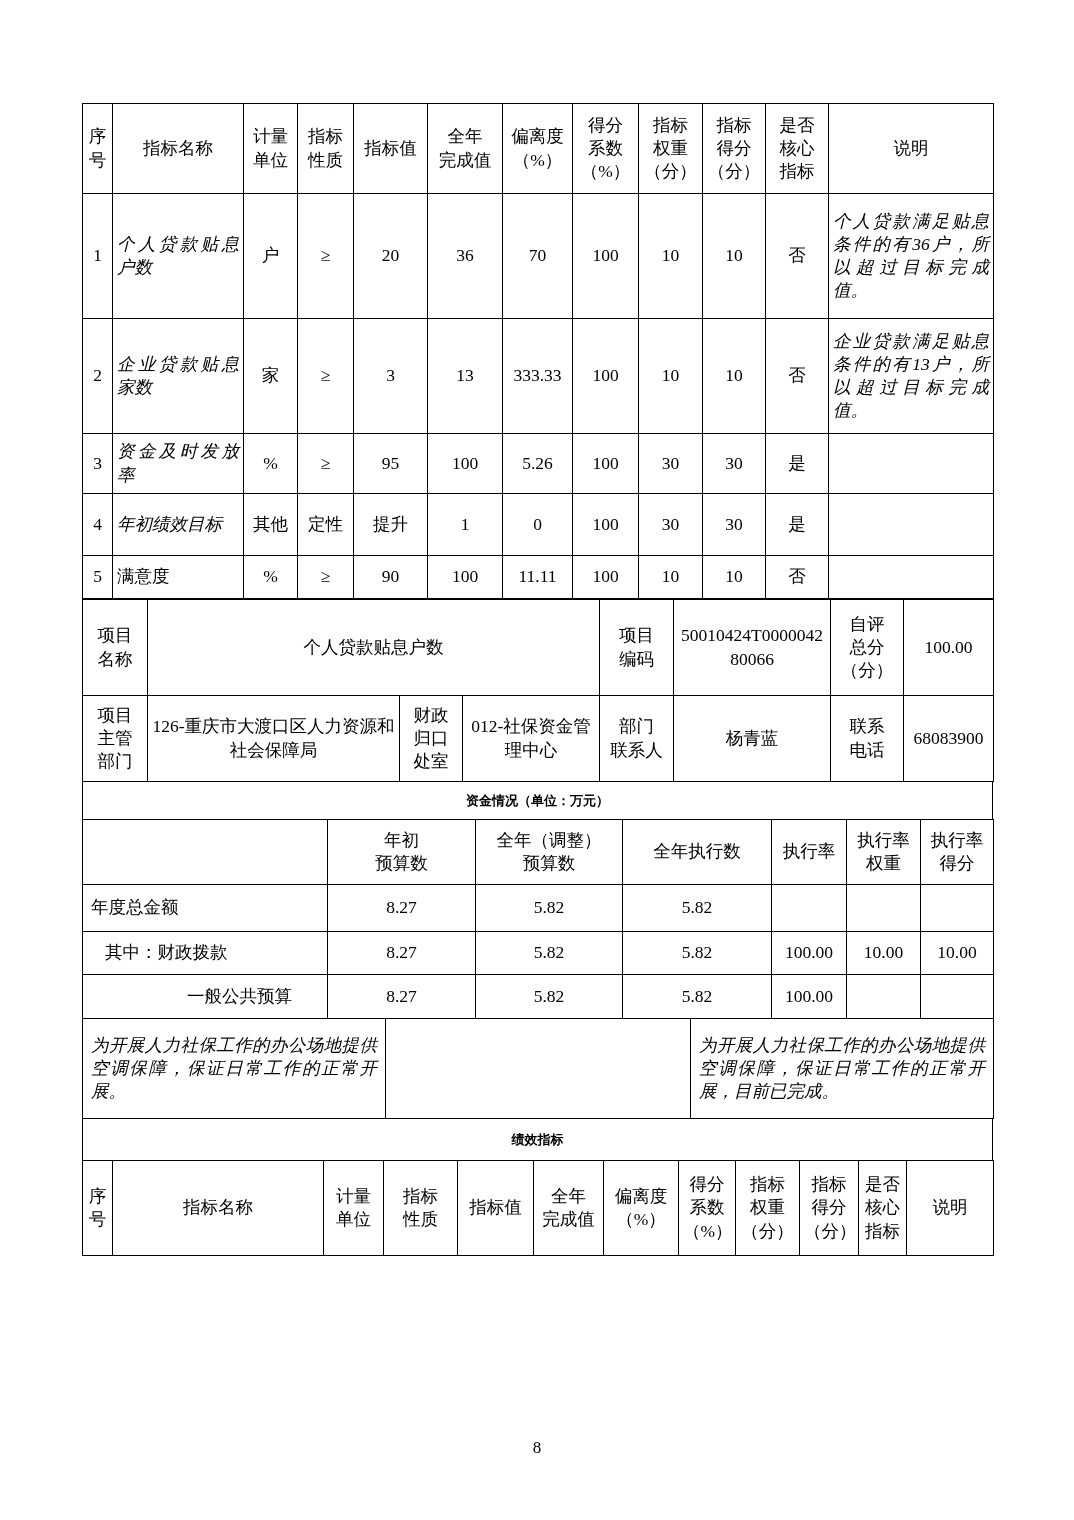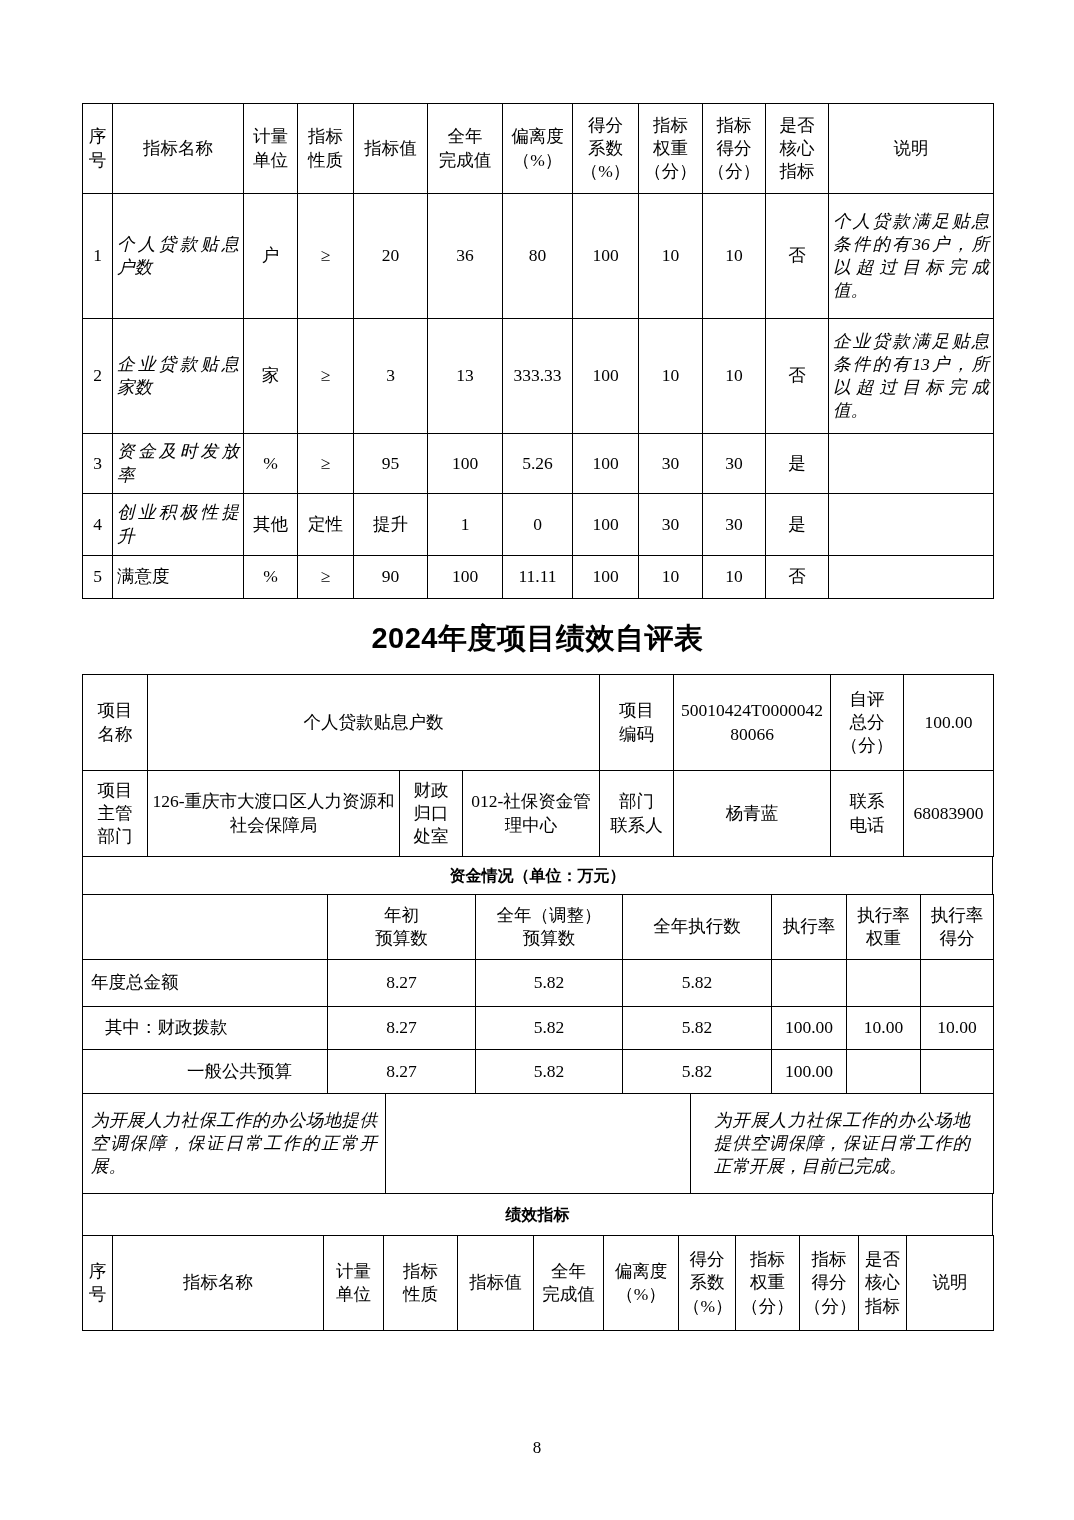--- a/index.html
+++ b/index.html
@@ -14,21 +14,21 @@
     border:1px solid #000; font-size:17.5px; line-height:1.32;
     text-align:center; vertical-align:middle; padding:2px 4px;
     box-sizing:border-box; overflow:hidden;
   }
   .hdr { white-space:pre-line; }
   .left { text-align:left; }
   .just { text-align:justify;font-style:italic; }
   .brk { word-break:break-all; }
   .ind1 { padding-left:22px; text-align:left; }
   .ind2 { padding-left:104px; text-align:left; }
-  .sec td { font-weight:bold; font-size:16px; }
+  .sec td { font-weight:bold; font-size:13px; }
   .title {
     width:911px; text-align:center; font-family:"Liberation Sans","DejaVu Sans",sans-serif;
     font-weight:bold; font-size:29px; padding:20px 0 15px; letter-spacing:0.5px;
   }
   .pagenum {
     position:absolute; left:0; top:1438px; width:1074px; text-align:center; font-size:17px;
   }
 </style>
 </head>
 <body>
@@ -78,21 +78,21 @@
 指标</td>
       <td class="hdr">说明</td>
     </tr>
     <tr style="height:125px">
       <td>1</td>
       <td class="just">个人贷款贴息户数</td>
       <td>户</td>
       <td>≥</td>
       <td>20</td>
       <td>36</td>
-      <td>80</td>
+      <td>70</td>
       <td>100</td>
       <td>10</td>
       <td>10</td>
       <td>否</td>
       <td class="just">个人贷款满足贴息条件的有36户，所以超过目标完成值。</td>
     </tr>
     <tr style="height:115px">
       <td>2</td>
       <td class="just">企业贷款贴息家数</td>
       <td>家</td>
@@ -115,21 +115,21 @@
       <td>100</td>
       <td>5.26</td>
       <td>100</td>
       <td>30</td>
       <td>30</td>
       <td>是</td>
       <td class="just"></td>
     </tr>
     <tr style="height:62px">
       <td>4</td>
-      <td class="just">创业积极性提升</td>
+      <td class="just">年初绩效目标</td>
       <td>其他</td>
       <td>定性</td>
       <td>提升</td>
       <td>1</td>
       <td>0</td>
       <td>100</td>
       <td>30</td>
       <td>30</td>
       <td>是</td>
       <td class="just"></td>
@@ -144,21 +144,20 @@
       <td>11.11</td>
       <td>100</td>
       <td>10</td>
       <td>10</td>
       <td>否</td>
       <td class="just"></td>
     </tr>
   </tbody>
     </table>
 
-  <div class="title">2024年度项目绩效自评表</div>
 
   <table>
     <colgroup>
       <col style="width:65px">
         <col style="width:252px">
         <col style="width:63px">
         <col style="width:137px">
       <col style="width:74px">
         <col style="width:157px">
         <col style="width:73px">
@@ -262,21 +261,21 @@
   <table class="stack">
     <colgroup>
       <col style="width:303px">
         <col style="width:305px">
         <col style="width:303px">
     </colgroup>
     <tbody>
     <tr style="height:100px">
       <td class="just" style="padding:4px 8px">为开展人力社保工作的办公场地提供空调保障，保证日常工作的正常开展。</td>
       <td></td>
-      <td class="just" style="padding:4px 23px">为开展人力社保工作的办公场地提供空调保障，保证日常工作的正常开展，目前已完成。</td>
+      <td class="just" style="padding:4px 8px">为开展人力社保工作的办公场地提供空调保障，保证日常工作的正常开展，目前已完成。</td>
     </tr>
   </tbody>
     </table>
 
   <table class="stack sec">
     <tbody>
         <tr style="height:42px">
       <td>绩效指标</td>
     </tr>
   </tbody>

